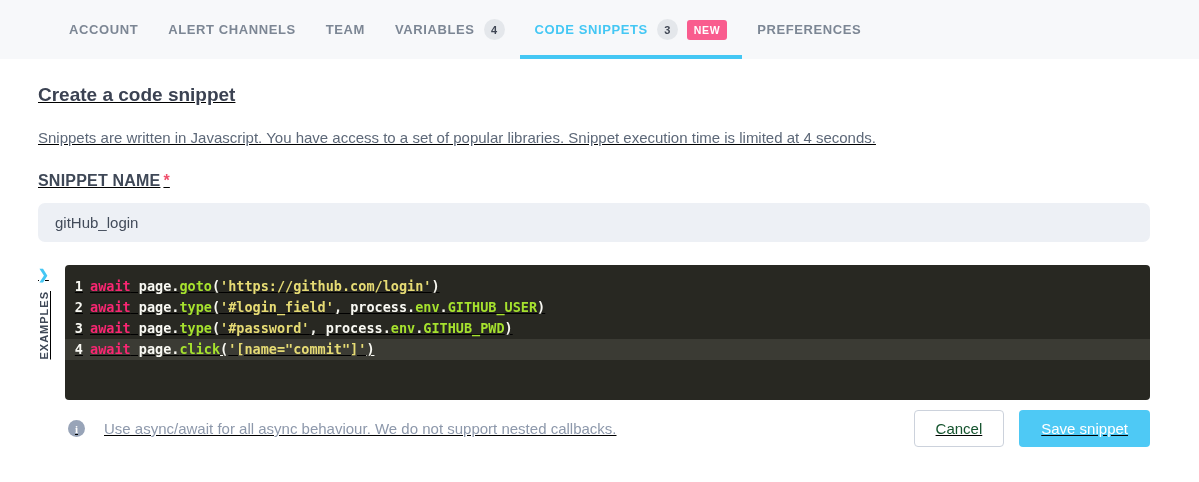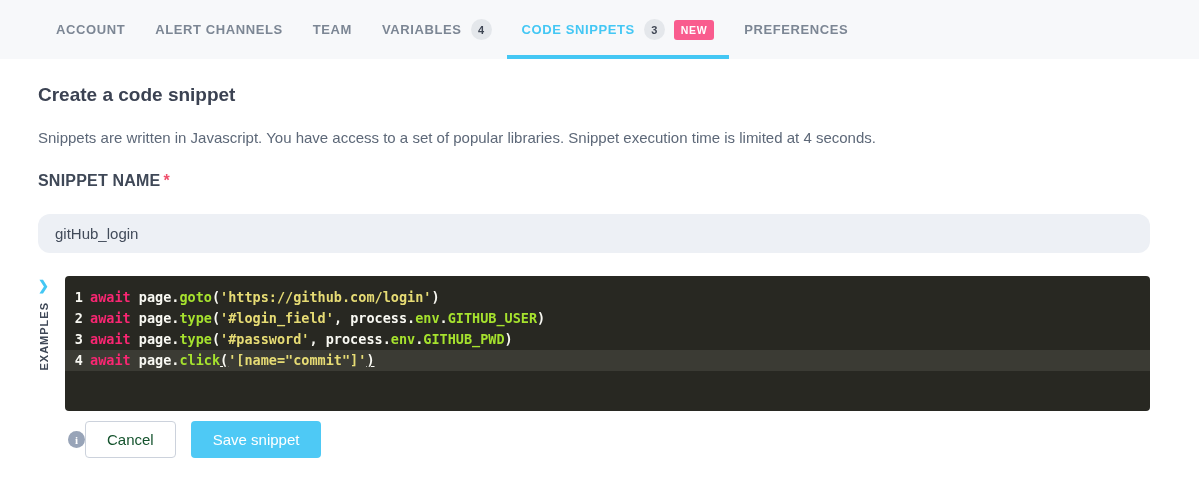--- a/index.html
+++ b/index.html
@@ -1,36 +1,36 @@
 <!DOCTYPE html>
 <html><head>
 <meta charset="utf-8">
 <style>
   * { margin:0; padding:0; box-sizing:border-box; }
   html,body { width:1199px; height:482px; background:#ffffff; font-family:"Liberation Sans", sans-serif; overflow:hidden; }
 
   
-  .tabbar { height:59px; background:#f7f8fa; display:flex; align-items:stretch; padding-left:41px;text-align:center; }
+  .tabbar { height:59px; background:#f7f8fa; display:flex; align-items:stretch; padding-left:54px;text-align:center; }
   .tab { position:relative; display:flex; align-items:center; gap:9px; padding:0 15px; cursor:pointer; }
   .tab-label { font-size:13px; font-weight:700; letter-spacing:0.6px; color:#7c8694; white-space:nowrap; }
   .tab.active .tab-label { color:#44c7f4; }
   .tab.active::after { content:""; position:absolute; left:0; right:0; bottom:0; height:4px; background:#44c7f4; }
   .tab-badge { min-width:21px; height:21px; border-radius:11px; background:#e4e7eb; color:#3f4654;
                font-size:11px; font-weight:700; display:flex; align-items:center; justify-content:center; padding:0 6px; }
   .tab-new { background:#f95c8e; color:#ffffff; font-size:10.5px; font-weight:700; letter-spacing:0.6px;
              padding:4px 7px; border-radius:3px; }
 
   
-  .content { padding:0 49px 0 38px; }
+  .content { padding:0 49px 0 38px;text-decoration:underline; }
   .page-title { margin-top:25px; font-size:19px; font-weight:700; color:#3b4252; }
   .page-desc { margin-top:23px; font-size:15px; color:#5d6878; }
 
   .field-label { margin-top:26px; font-size:16px; font-weight:700; letter-spacing:0.2px; color:#3f4857; }
   .required { color:#ef4e6b; margin-left:3px; }
-  .name-input { margin-top:24px; width:100%; height:39px; background:#edf0f5; border:none; border-radius:12px;
+  .name-input { margin-top:13px; width:100%; height:39px; background:#edf0f5; border:none; border-radius:7px;
                 padding:0 17px; font-size:15px; color:#424b5a; font-family:"Liberation Sans", sans-serif; outline:none; }
 
   
   .editor-row { margin-top:23px; display:flex; }
   .examples-rail { width:27px; display:flex; flex-direction:column; align-items:flex-start; cursor:pointer; }
   .examples-chevron { color:#44c7f4; font-size:13px; font-weight:700; line-height:1; margin-top:3px; }
   .examples-label { margin-top:10px; writing-mode:vertical-rl; transform:rotate(180deg); font-size:11px;
                     font-weight:700; letter-spacing:1px; color:#3f4857; }
   .editor { flex:1; height:135px; background:#282822; border-radius:4px; padding-top:11px; overflow:hidden; cursor:text; }
   .code-line { display:flex; height:21px; line-height:21px; font-family:"DejaVu Sans Mono", monospace;
@@ -93,16 +93,17 @@
     <div class="editor">
         <div class="code-line"><span class="line-no">1</span><span class="tok-kw" style="color: rgb(249, 38, 114);">await</span><span class="tok-pl" style="color: rgb(248, 248, 242);"> page.</span><span class="tok-fn" style="color: rgb(166, 226, 46);">goto</span><span class="tok-pl" style="color: rgb(248, 248, 242);">(</span><span class="tok-str" style="color: rgb(230, 219, 116);">'https://github.com/login'</span><span class="tok-pl" style="color: rgb(248, 248, 242);">)</span></div>
         <div class="code-line"><span class="line-no">2</span><span class="tok-kw" style="color: rgb(249, 38, 114);">await</span><span class="tok-pl" style="color: rgb(248, 248, 242);"> page.</span><span class="tok-fn" style="color: rgb(166, 226, 46);">type</span><span class="tok-pl" style="color: rgb(248, 248, 242);">(</span><span class="tok-str" style="color: rgb(230, 219, 116);">'#login_field'</span><span class="tok-pl" style="color: rgb(248, 248, 242);">, process.</span><span class="tok-fn" style="color: rgb(166, 226, 46);">env</span><span class="tok-pl" style="color: rgb(248, 248, 242);">.</span><span class="tok-fn" style="color: rgb(166, 226, 46);">GITHUB_USER</span><span class="tok-pl" style="color: rgb(248, 248, 242);">)</span></div>
         <div class="code-line"><span class="line-no">3</span><span class="tok-kw" style="color: rgb(249, 38, 114);">await</span><span class="tok-pl" style="color: rgb(248, 248, 242);"> page.</span><span class="tok-fn" style="color: rgb(166, 226, 46);">type</span><span class="tok-pl" style="color: rgb(248, 248, 242);">(</span><span class="tok-str" style="color: rgb(230, 219, 116);">'#password'</span><span class="tok-pl" style="color: rgb(248, 248, 242);">, process.</span><span class="tok-fn" style="color: rgb(166, 226, 46);">env</span><span class="tok-pl" style="color: rgb(248, 248, 242);">.</span><span class="tok-fn" style="color: rgb(166, 226, 46);">GITHUB_PWD</span><span class="tok-pl" style="color: rgb(248, 248, 242);">)</span></div>
         <div class="code-line highlight"><span class="line-no">4</span><span class="tok-kw" style="color: rgb(249, 38, 114);">await</span><span class="tok-pl" style="color: rgb(248, 248, 242);"> page.</span><span class="tok-fn" style="color: rgb(166, 226, 46);">click</span><span class="tok-und" style="color: rgb(248, 248, 242);">(</span><span class="tok-str" style="color: rgb(230, 219, 116);">'[name="commit"]'</span><span class="tok-und" style="color: rgb(248, 248, 242);">)</span></div>
       </div>
   </div>
 
   <div class="footer">
     <span class="info-icon">i</span>
+    <span class="footer-note">Use async/await for all async behaviour. We do not support nested callbacks.</span>
     <button class="btn btn-cancel">Cancel</button>
     <button class="btn btn-save">Save snippet</button>
   </div>
 </div>
 
 </body></html>

